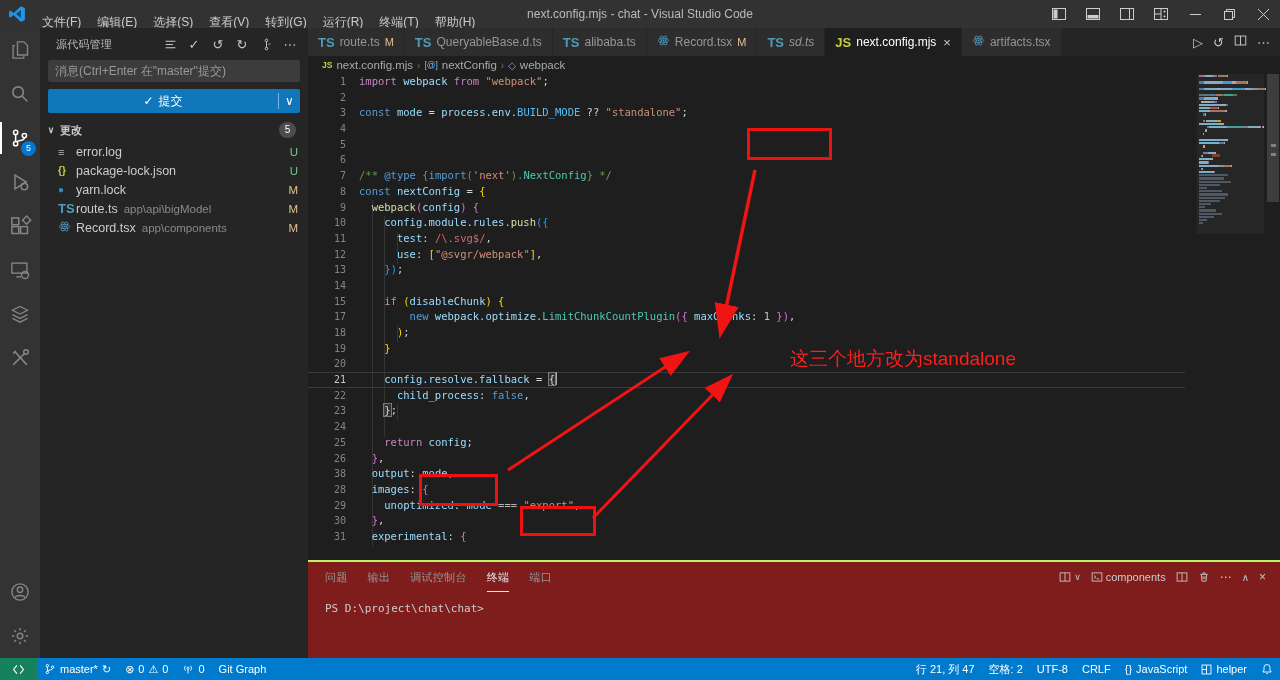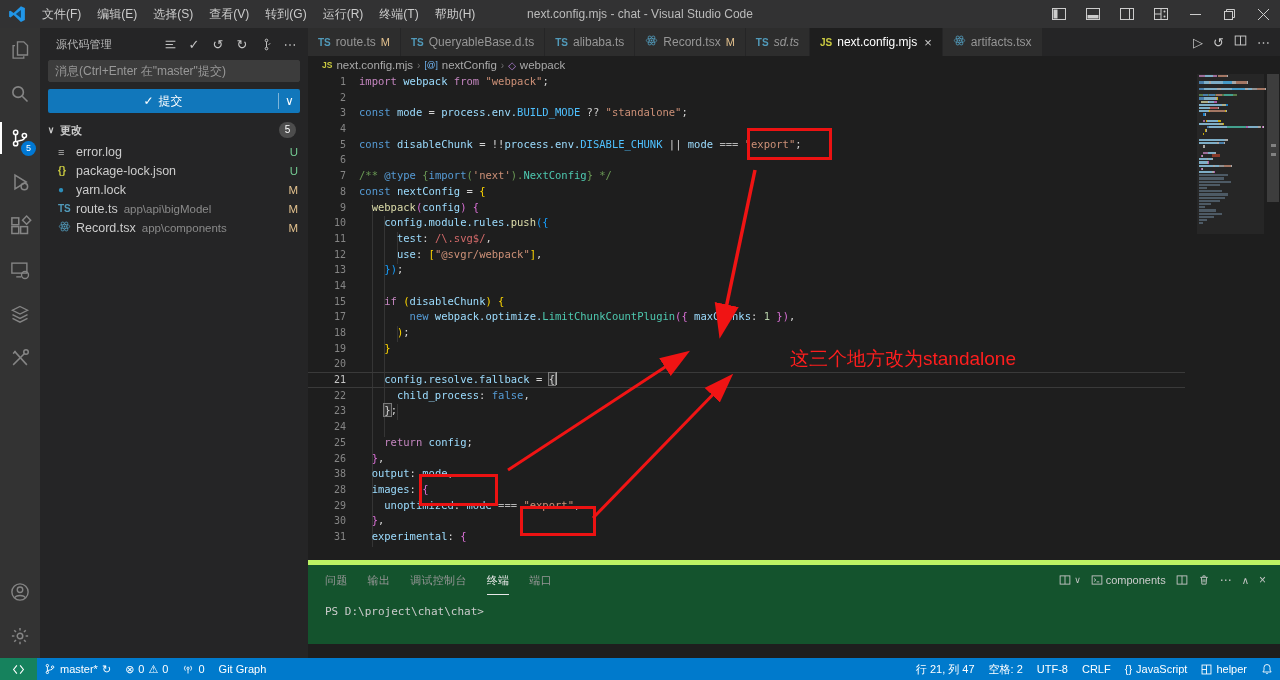--- a/index.html
+++ b/index.html
@@ -5,21 +5,21 @@
   *{margin:0;padding:0;box-sizing:border-box;}
   html,body{width:1280px;height:680px;overflow:hidden;background:#1e1e1e;
     font-family:"Liberation Sans",sans-serif;-webkit-font-smoothing:antialiased;}
   .app{position:relative;width:1280px;height:680px;background:#1e1e1e;}
 
   
   .titlebar{position:absolute;left:0;top:0;width:1280px;height:28px;background:#323233;
     display:flex;align-items:center;color:#cccccc;font-size:12px;}
   .vscode-logo{width:18px;height:18px;margin:0 8px 0 8px;flex:0 0 auto;}
   .menus{display:flex;align-items:center;}
-  .menu-item{padding:0 8px;height:28px;line-height:28px;cursor:default;}
+  .menu-item{padding:8px 8px;height:28px;line-height:28px;cursor:default;}
   .tb-title{position:absolute;left:50%;transform:translateX(-50%);color:#bbbbbb;font-size:12px;white-space:nowrap;}
   .tb-right{position:absolute;right:0;top:0;height:28px;display:flex;align-items:center;}
   .tb-btn{width:34px;height:28px;display:flex;align-items:center;justify-content:center;color:#cccccc;}
   .tb-btn svg{display:block;}
 
   
   .activitybar{position:absolute;left:0;top:28px;width:40px;height:630px;background:#333333;}
   .ab-item{position:relative;width:40px;height:44px;display:flex;align-items:center;justify-content:center;color:#858585;}
   .ab-item.active{color:#ffffff;}
   .ab-item.active::before{content:"";position:absolute;left:0;top:6px;bottom:6px;width:2px;background:#ffffff;}
@@ -46,21 +46,21 @@
   .changes-label{flex:1;margin-left:2px;}
   .count-badge{background:#4d4d4d;color:#ffffff;border-radius:9px;min-width:17px;height:16px;font-size:10px;
     line-height:16px;text-align:center;font-weight:normal;padding:0 4px;}
   .scm-files{position:absolute;left:0;top:114px;width:268px;}
   .scm-row{height:19px;display:flex;align-items:center;padding:0 10px 0 18px;font-size:12.5px;color:#cccccc;white-space:nowrap;}
   .scm-ic{width:18px;flex:0 0 auto;display:flex;align-items:center;}
   .scm-name{margin-right:6px;}
   .scm-path{color:#8a8a8a;font-size:11.5px;flex:1;overflow:hidden;text-overflow:ellipsis;}
   .scm-status{width:12px;text-align:right;font-size:11.5px;}
   .st-U{color:#73c991;} .st-M{color:#e2c08d;}
-  .chip{font-weight:bold;font-size:10px;} .chip.ts{color:#519aba;} .chip.js{color:#cbcb41;}
+  .chip{font-weight:bold;font-size:13px;} .chip.ts{color:#519aba;} .chip.js{color:#cbcb41;}
   .chip.json{color:#cbcb41;font-size:10px;} .chip.log{color:#b7b7b7;font-size:11px;} .chip.yarn{color:#2c8ebb;font-size:10px;}
 
   
   .editor{position:absolute;left:308px;top:28px;width:972px;height:630px;background:#1e1e1e;}
   .tabbar{position:absolute;left:0;top:0;width:972px;height:28px;background:#252526;display:flex;}
   .tabs{display:flex;height:28px;overflow:hidden;}
   .tab{display:flex;align-items:center;gap:5px;padding:0 10px;height:28px;background:#2d2d2d;color:#969696;
     font-size:12px;border-right:1px solid #252526;white-space:nowrap;cursor:pointer;}
   .tab.active{background:#1e1e1e;color:#ffffff;}
   .tab.preview .tab-label{font-style:italic;}
@@ -100,21 +100,21 @@
   .vslider{position:absolute;left:1px;top:0;width:12px;height:128px;background:rgba(121,121,121,.35);}
   .or-dot{position:absolute;right:4px;width:5px;height:3px;background:#bbbbbb;opacity:.55;}
   .or-red{position:absolute;right:60px;top:80px;width:8px;height:3px;background:#a3402a;opacity:.8;}
 
   
   .anno-svg{position:absolute;left:0;top:0;pointer-events:none;}
   .anno-box{position:absolute;border:3px solid #ec1212;pointer-events:none;}
   .anno-note{position:absolute;color:#ff1e1e;font-size:19px;white-space:nowrap;pointer-events:none;}
 
   
-  .panel{position:absolute;left:0;top:532px;width:972px;height:84px;background:#14532d;border-top:5px solid #bef264;}
+  .panel{position:absolute;left:0;top:532px;width:972px;height:98px;background:#7f1d1d;border-top:2px solid #bef264;}
   .panel-head{height:30px;display:flex;align-items:center;padding-left:17px;}
   .ptab{font-size:11px;color:#969696;margin-right:20px;height:30px;line-height:30px;cursor:pointer;letter-spacing:.3px;}
   .ptab.active{color:#e7e7e7;border-bottom:1px solid #e7e7e7;}
   .panel-acts{margin-left:auto;display:flex;align-items:center;gap:10px;padding-right:14px;color:#c5c5c5;font-size:12px;}
   .pa{display:flex;align-items:center;gap:3px;}
   .shell-label{font-size:11px;color:#cccccc;}
   .term-body{padding:10px 0 0 17px;font-family:"DejaVu Sans Mono",monospace;font-size:11px;color:#cccccc;}
 
   
   .statusbar{position:absolute;left:0;top:658px;width:1280px;height:22px;background:#007acc;color:#ffffff;
@@ -452,21 +452,20 @@
           <div class="cl">
             <span class="ln">3</span>
             <span class="lt"><span class="kw2">const</span><span class="var"> mode </span><span class="pun">= </span><span class="var">process.env.</span><span class="cst">BUILD_MODE</span><span class="pun"> ?? </span><span class="str">"standalone"</span><span class="pun">;</span></span>
           </div>
           <div class="cl">
             <span class="ln">4</span>
             <span class="lt"></span>
           </div>
           <div class="cl">
             <span class="ln">5</span>
-            <span class="lt"><span class="kw2">const</span><span class="var"> disableChunk </span><span class="pun">= </span><span class="pun">!!</span><span class="var">process.env.</span><span class="cst">DISABLE_CHUNK</span><span class="pun"> || </span><span class="var">mode</span><span class="op"> === </span><span class="str">"export"</span><span class="pun">;</span></span>
           </div>
           <div class="cl">
             <span class="ln">6</span>
             <span class="lt"></span>
           </div>
           <div class="cl">
             <span class="ln">7</span>
             <span class="lt"><span class="cmt">/** </span><span class="kw2">@type</span><span class="cmt"> {</span><span class="kw2">import</span><span class="cmt">(</span><span class="str">'next'</span><span class="cmt">).</span><span class="cls">NextConfig</span><span class="cmt">} */</span></span>
           </div>
           <div class="cl">

